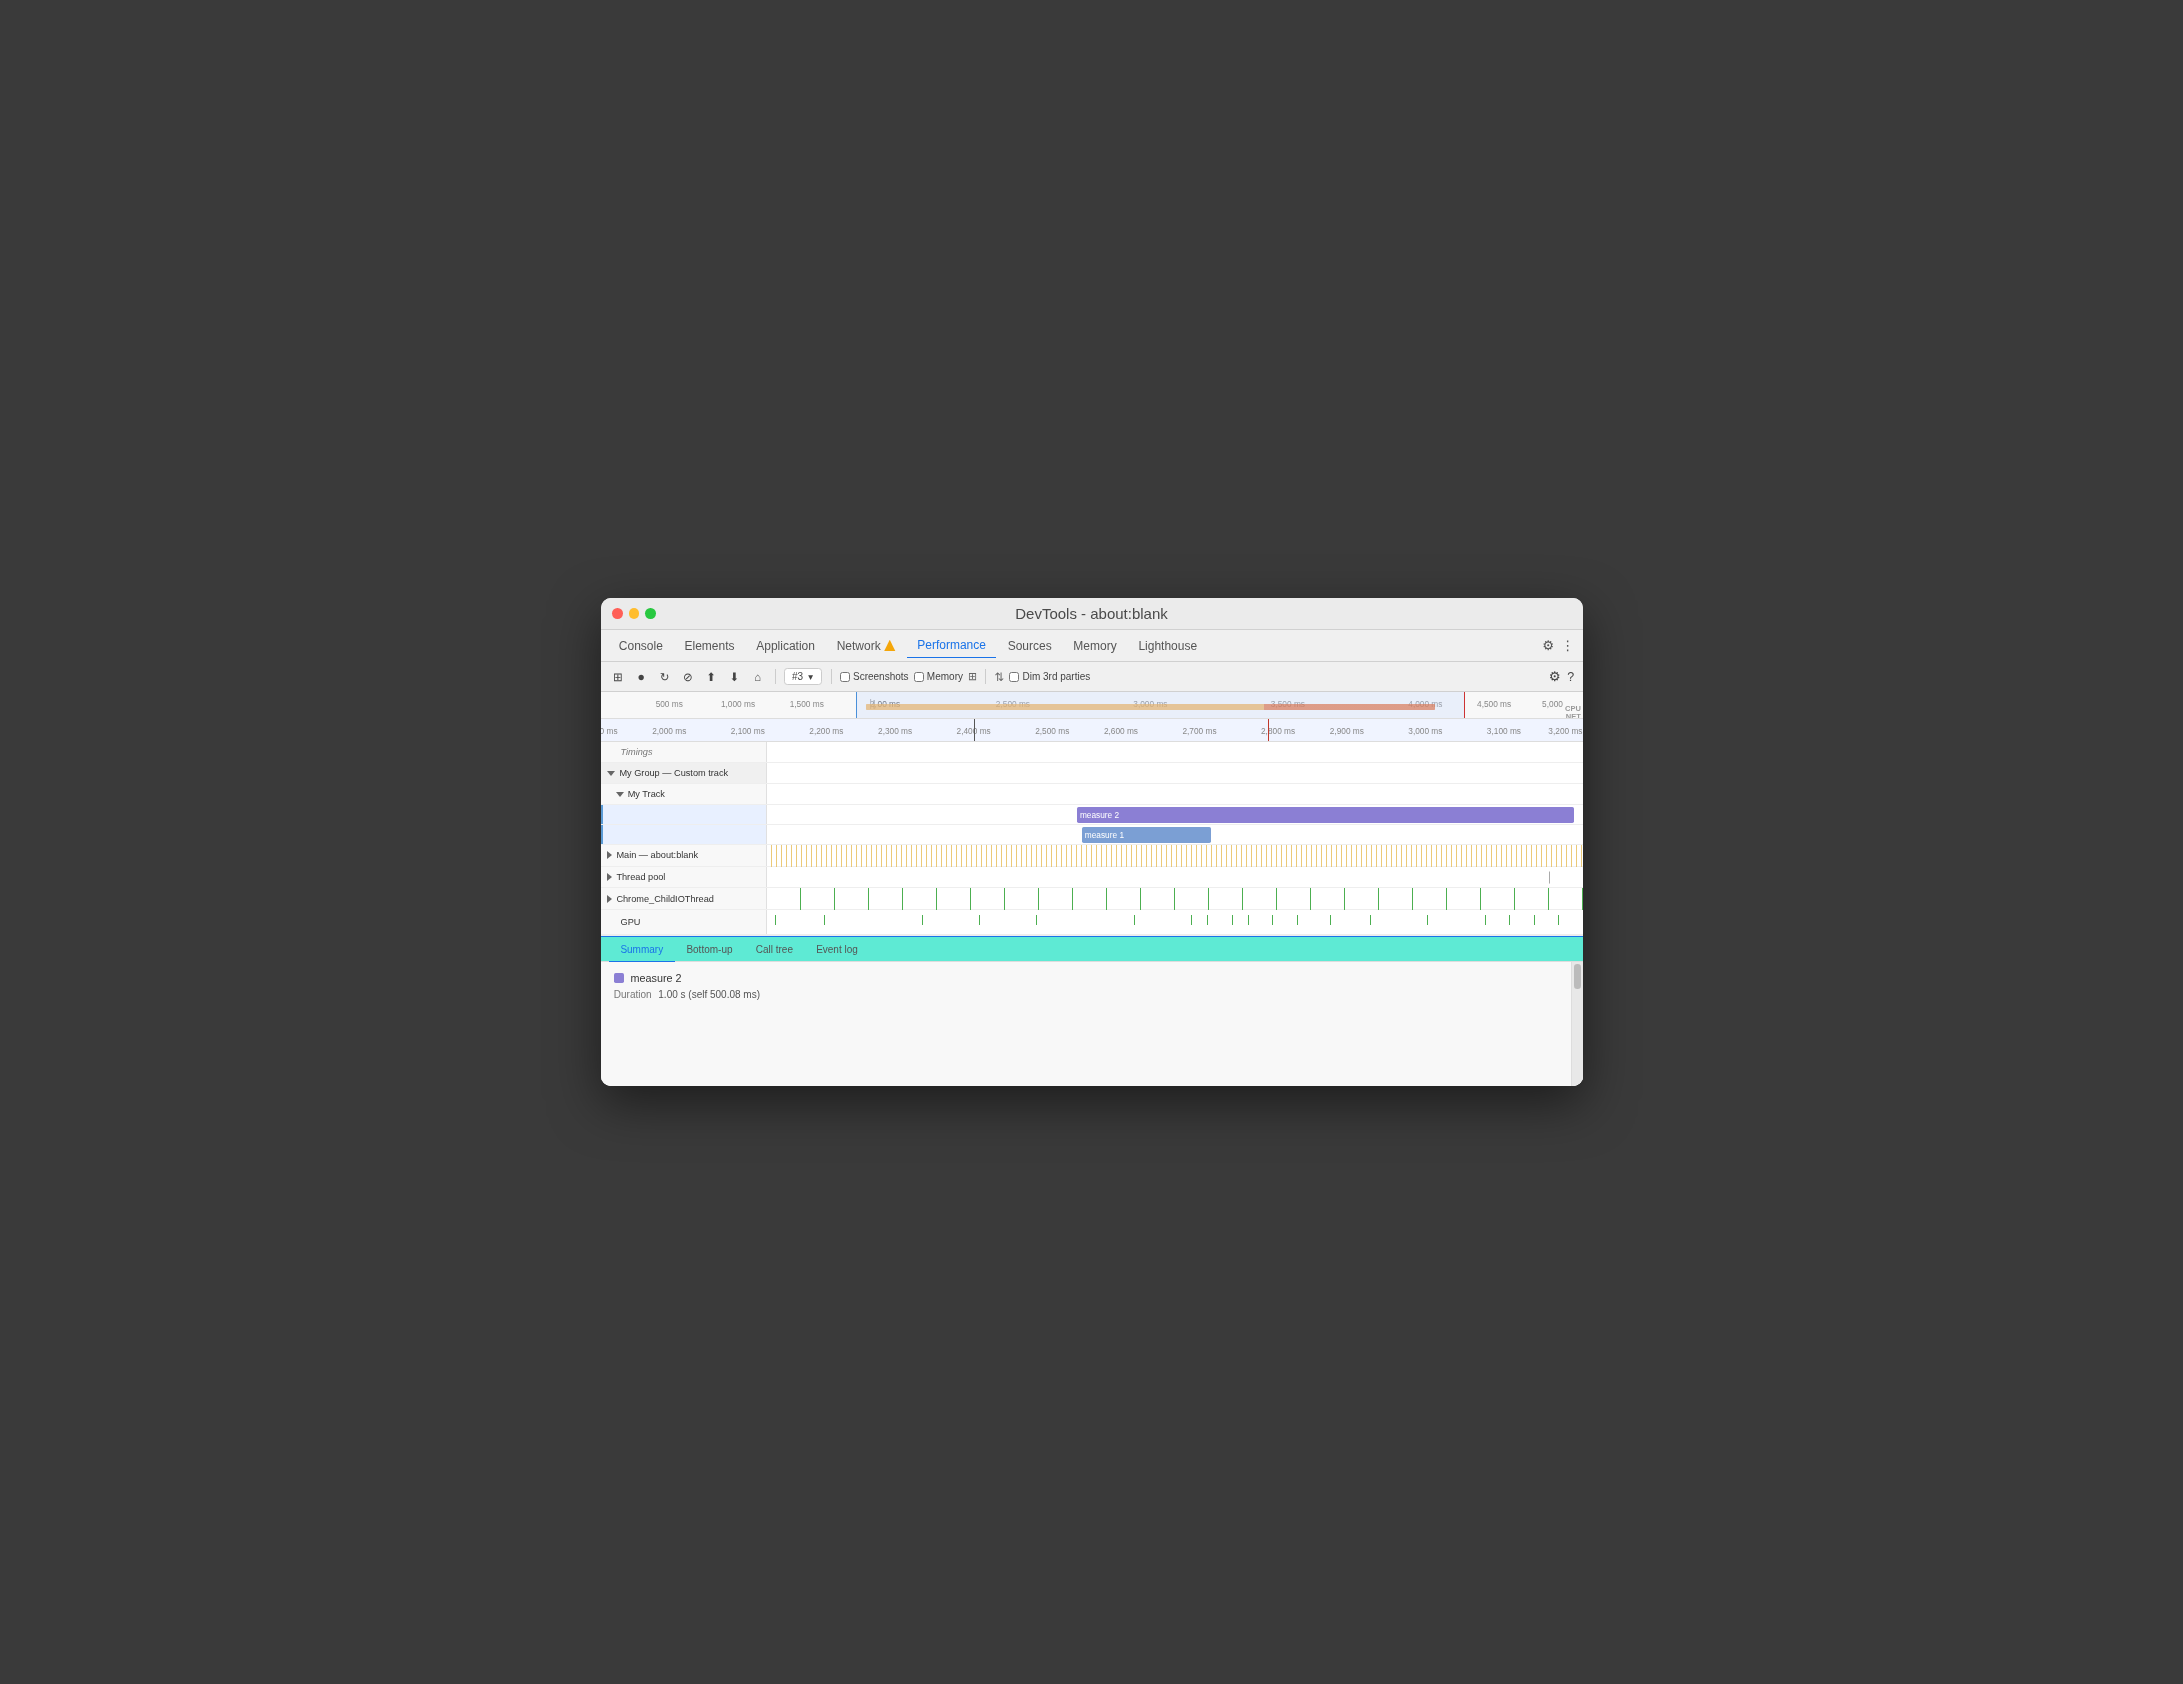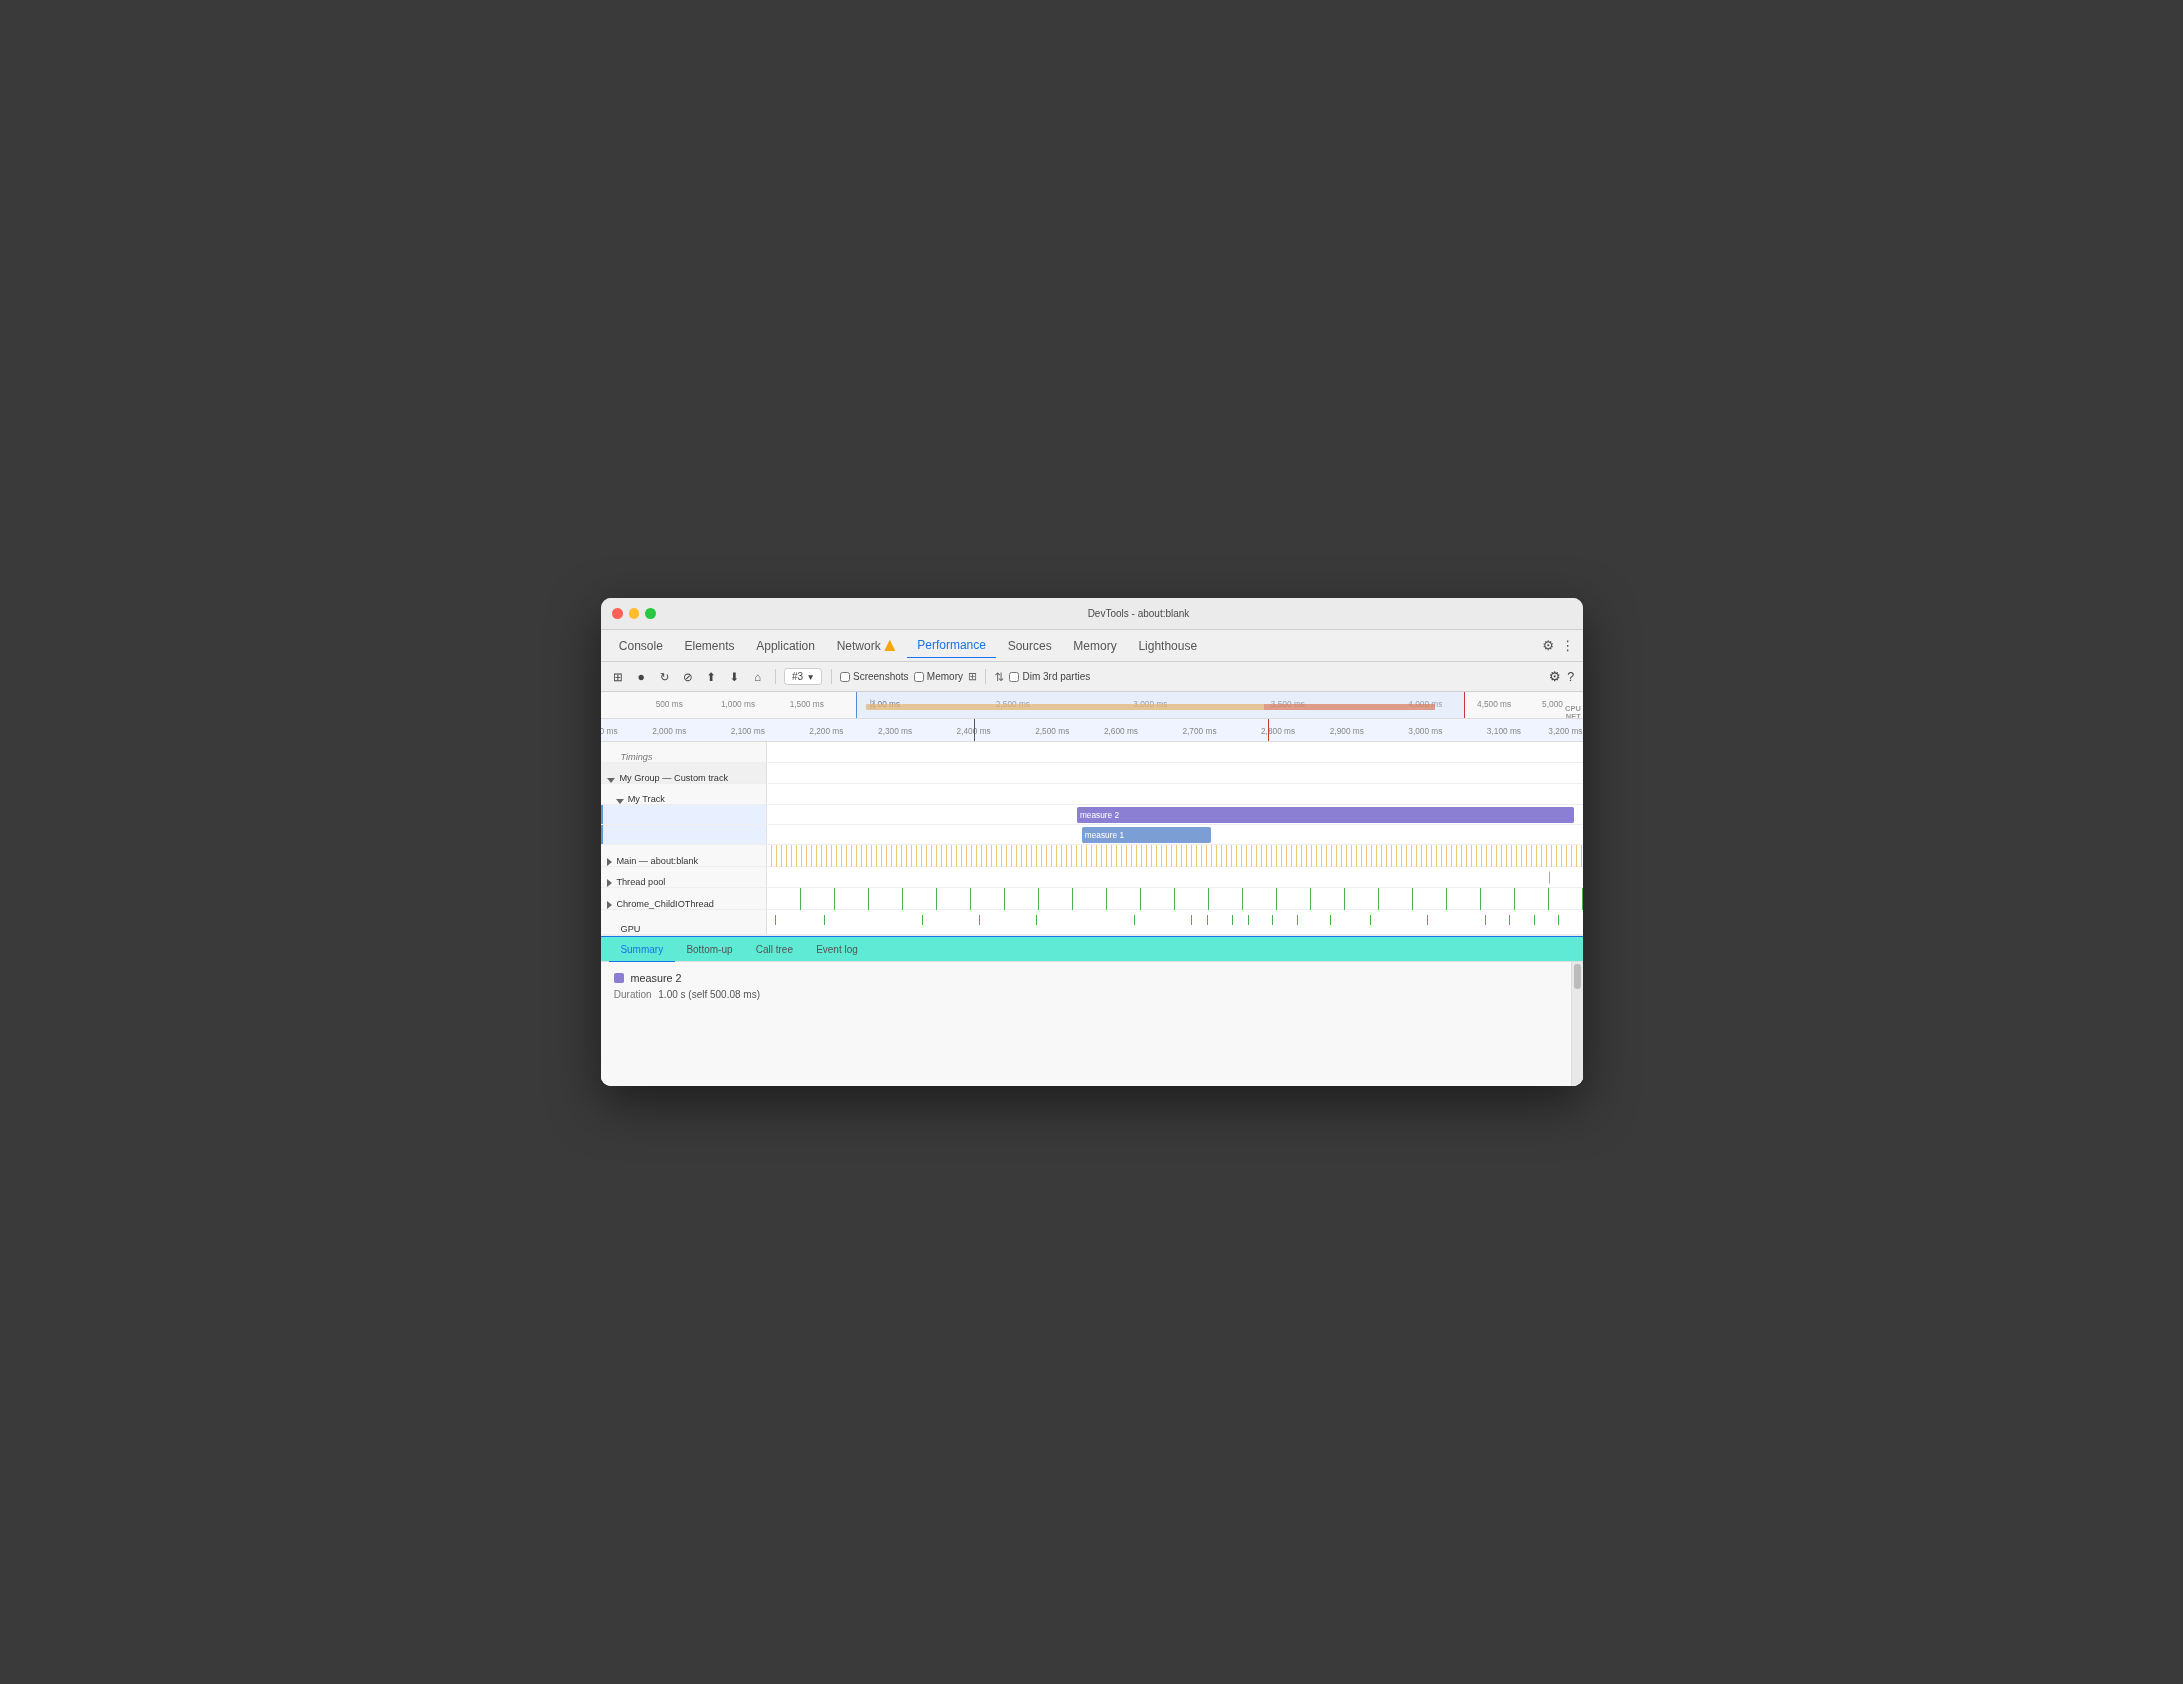--- a/index.html
+++ b/index.html
@@ -39,24 +39,23 @@
       height: 10.8px;
       border-radius: 50%;
     }
     .tl-close { background: #ff5f57; }
     .tl-min { background: #ffbd2e; }
     .tl-max { background: #28c840; }
     .window-title {
       position: absolute;
       left: 50%;
       transform: translateX(-50%);
-      font-size: 10px;
+      font-size: 15px;
       color: #4a4a4a;
       font-weight: 500;
-      margin-left: 47px;
     }
     
     .tabbar {
       background: #f0f0f0;
       display: flex;
       align-items: center;
       padding: 0 8.3px;
       height: 32px;
       border-bottom: 0.8px solid #d0d0d0;
       gap: 1.7px;
@@ -317,21 +316,21 @@
       flex-direction: row;
       border-bottom: 0.8px solid #eee;
       min-height: 20px;
     }
     .track-row-label {
       width: 166px;
       min-width: 166px;
       background: #f8f8f8;
       border-right: 0.8px solid #e0e0e0;
       display: flex;
-      align-items: flex-end;
+      align-items: center;
       padding: 0 6.7px;
       font-size: 9.2px;
       color: #333;
       white-space: nowrap;
       overflow: hidden;
     }
     .track-row-label .tri {
       display: inline-block;
       width: 0;
       height: 0;

